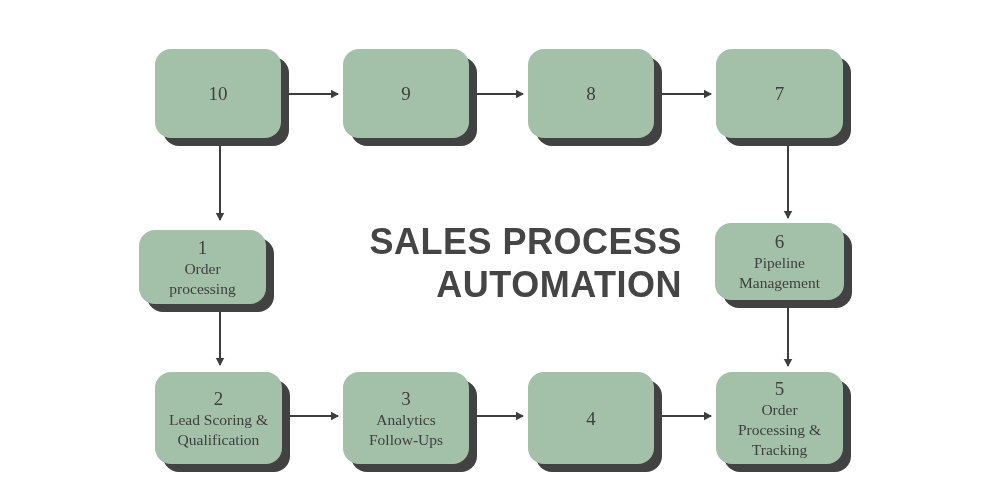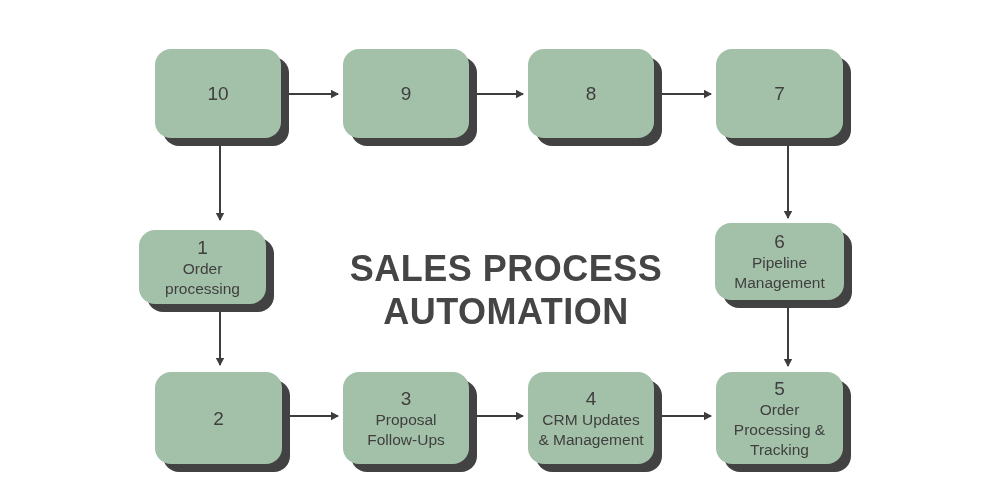--- a/index.html
+++ b/index.html
@@ -29,20 +29,21 @@
     border-radius: 16px;
     box-shadow: 8px 8px 0 0 var(--node-shadow);
     display: flex;
     flex-direction: column;
     align-items: center;
     justify-content: center;
     color: var(--text);
     text-align: center;
     padding: 4px 2px;
     z-index: 2;
+    font-family: Liberation Serif, serif;
   }
   .node .num {
     font-size: 19px;
     line-height: 23px;
     display: block;
   }
   .node .label {
     font-size: 15.5px;
     line-height: 20px;
     white-space: pre-line;
@@ -58,29 +59,28 @@
   .pos-s2  { left: 155px; top: 372px; width: 127px; height: 92px; }
   .pos-s3  { left: 343px; top: 372px; width: 126px; height: 92px; }
   .pos-s4  { left: 528px; top: 372px; width: 126px; height: 92px; }
   .pos-s5  { left: 716px; top: 372px; width: 127px; height: 92px; }
 
   .title {
     position: absolute;
     left: 330px;
     top: 220px;
     width: 352px;
-    text-align: center;
+    text-align: right;
     font-size: 36px;
     font-weight: bold;
     line-height: 43px;
     letter-spacing: 0.5px;
     color: var(--title);
     white-space: pre-line;
     z-index: 1;
-    margin-top: 27px;
   }
   svg.edges {
     position: absolute;
     left: 0;
     top: 0;
     z-index: 1;
   }
   svg.edges line {
     stroke: var(--arrow);
     stroke-width: 2;
@@ -136,32 +136,32 @@
   </div>
 
   <div class="node pos-s6">
     <span class="num">6</span>
     <span class="label">Pipeline
 Management</span>
   </div>
 
   <div class="node pos-s2">
     <span class="num">2</span>
+    <span class="label">Lead Scoring &amp;
+Qualification</span>
   </div>
 
   <div class="node pos-s3">
     <span class="num">3</span>
-    <span class="label">Proposal
+    <span class="label">Analytics
 Follow-Ups</span>
   </div>
 
   <div class="node pos-s4">
     <span class="num">4</span>
-    <span class="label">CRM Updates
-&amp; Management</span>
   </div>
 
   <div class="node pos-s5">
     <span class="num">5</span>
     <span class="label">Order
 Processing &amp;
 Tracking</span>
   </div>
 
 </div>

